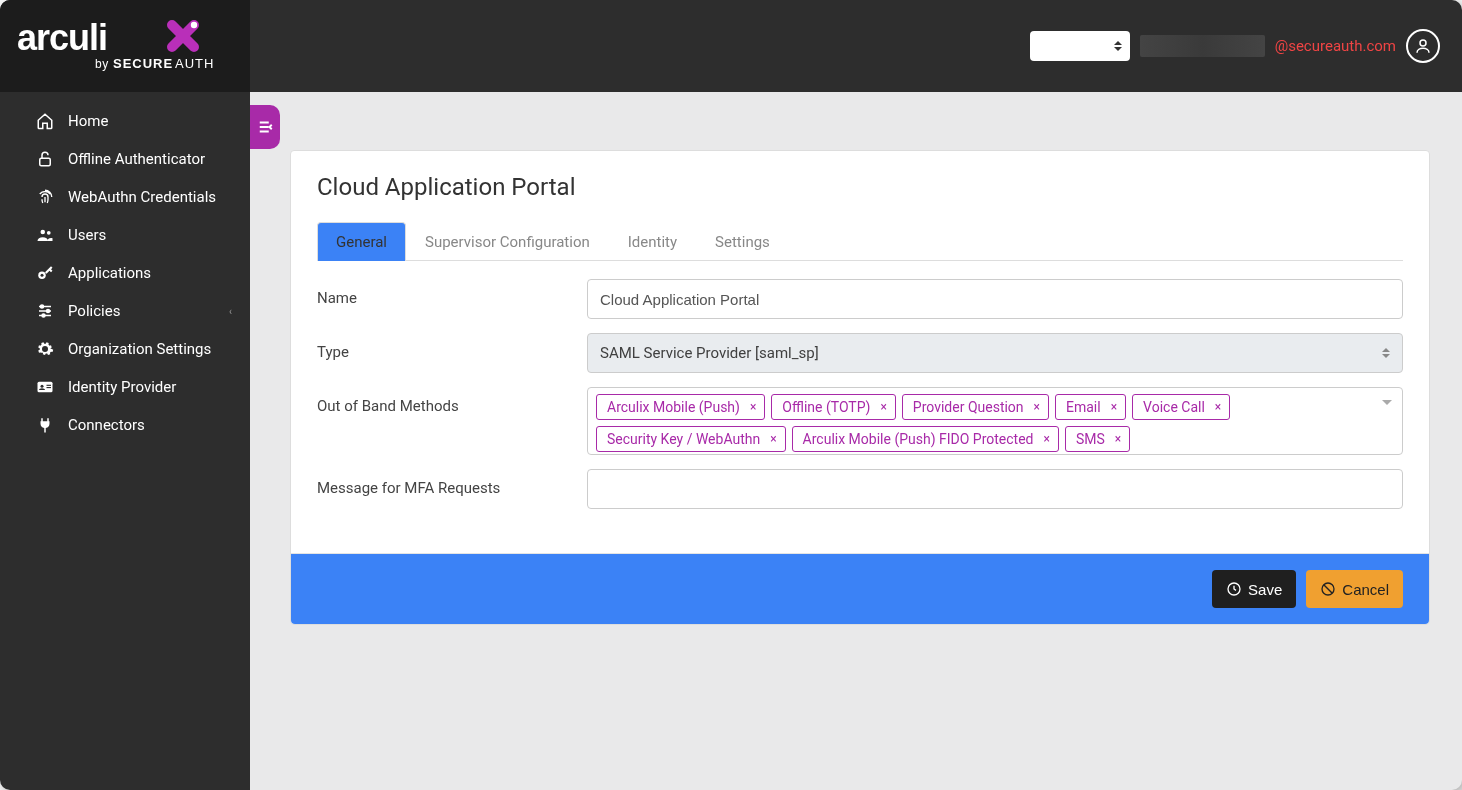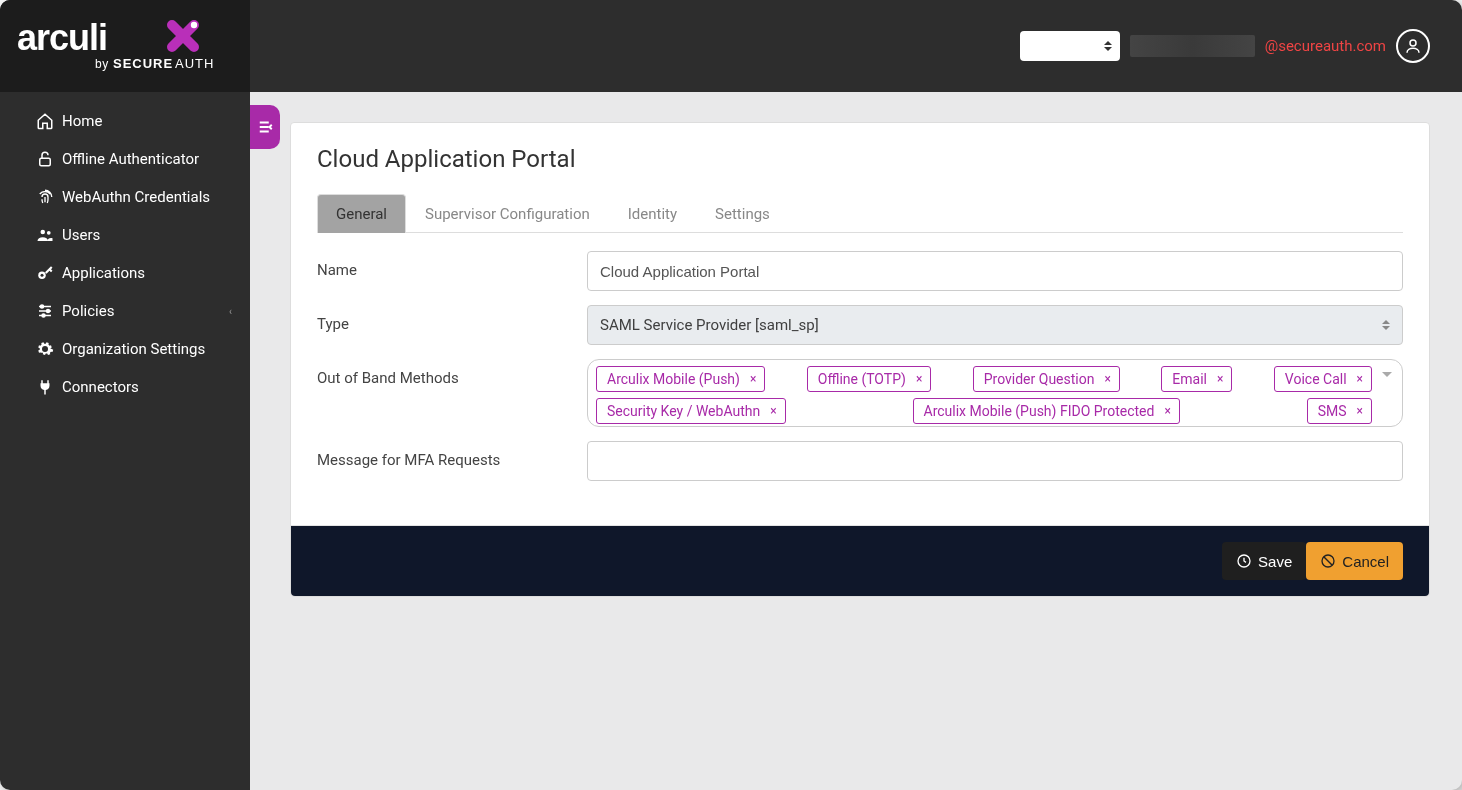--- a/index.html
+++ b/index.html
@@ -1,59 +1,59 @@
 <!DOCTYPE html>
 <html><head>
 <meta charset="utf-8">
 <style>
 * { box-sizing: border-box; margin: 0; padding: 0; }
 body { font-family: -apple-system, BlinkMacSystemFont, "Segoe UI", Roboto, "Helvetica Neue", Arial, sans-serif; background: #fff; }
 .app-shell { width: 1462px; height: 790px; position: relative; background: #e9e9ea; filter: drop-shadow(4px 4px 8px rgba(0,0,0,0.4)); border-radius: 10px; overflow: hidden; }
-.topbar { height: 92px; background: #2d2d2d; display: flex; align-items: center; justify-content: space-between; padding-right: 32px; }
+.topbar { height: 92px; background: #2d2d2d; display: flex; align-items: center; justify-content: space-between; padding-right: 22px; }
 .logo-zone { width: 250px; height: 92px; background: #1c1c1c; display: flex; align-items: center; justify-content: center; }
 .logo-svg { }
 .top-right { display: flex; align-items: center; gap: 10px; }
 .dropdown-box { background: #fff; border-radius: 4px; height: 30px; width: 100px; display: flex; align-items: center; justify-content: flex-end; padding: 0 8px; position: relative; }
 .dropdown-caret { display:flex; flex-direction:column; gap:2px; }
 .dropdown-caret span { display:block; width:0; height:0; border-left:4px solid transparent; border-right:4px solid transparent; }
 .dropdown-caret .up { border-bottom:4px solid #333; }
 .dropdown-caret .down { border-top:4px solid #333; }
 .redacted { background: linear-gradient(90deg,#444,#3a3a3a,#444); width: 125px; height: 22px; border-radius:2px; }
 .user-email { color: #ef4444; font-size: 15px; }
 .avatar-circle { width: 34px; height: 34px; border: 2px solid #fff; border-radius: 50%; display:flex; align-items:center; justify-content:center; }
 .avatar-circle svg { width:18px; height:18px; }
 .body-row { display: flex; height: calc(100% - 92px); }
 .sidebar { width: 250px; background: #2d2d2d; padding-top: 10px; border-top-right-radius: 0; }
-.nav-item { display:flex; align-items:center; gap:8px; color:#fff; font-size:15px; padding: 10px 18px 10px 36px; cursor:pointer; position:relative; }
+.nav-item { display:flex; align-items:center; gap:14px; color:#fff; font-size:15px; padding: 10px 18px 10px 36px; cursor:pointer; position:relative; }
 .nav-icon { width:18px; height:18px; display:flex; align-items:center; justify-content:center; flex-shrink:0; }
 .nav-caret { position:absolute; right:18px; color:#999; font-size:10px; }
 .collapse-tab { position:absolute; left:250px; top:105px; width:30px; height:44px; background:#a82aa8; border-top-right-radius:10px; border-bottom-right-radius:10px; display:flex; align-items:center; justify-content:center; cursor:pointer; }
 .collapse-tab svg { width:18px; height:18px; }
-.main { flex:1; padding: 30px 32px 30px 40px; overflow:auto; }
+.main { flex:1; padding: 30px 32px 30px 40px; overflow:auto;margin-top:28px; }
 .card { background:#fff; border:1px solid #ddd; border-radius:4px; }
 .card-header { padding: 22px 26px 0; }
 .page-title { font-size: 24px; color:#333; font-weight:400; margin-bottom: 20px; }
 .tabs { display:flex; border-bottom:1px solid #ddd; }
 .tab { padding: 10px 18px; font-size:15px; color:#888; cursor:pointer; border:1px solid transparent; border-bottom:none; position:relative; top:1px; }
-.tab.active { color:#333; border-color:#ddd; background:#a3a3a3; border-top-left-radius:4px; border-top-right-radius:4px; }
+.tab.active { color:#333; border-color:#ddd; background:#3b82f6; border-top-left-radius:4px; border-top-right-radius:4px; }
 .card-body { padding: 18px 26px 30px; }
 .form-row { display:flex; align-items:flex-start; margin-bottom: 14px; }
 .form-label { width: 270px; padding-top:10px; font-size:15px; color:#444; }
 .form-field { flex:1; }
 .text-input { width:100%; height:40px; border:1px solid #ccc; border-radius:4px; padding:0 12px; font-size:15px; color:#555; }
 .select-disabled { width:100%; height:40px; background:#e9ecef; border:1px solid #ccc; border-radius:4px; padding:0 12px; font-size:15px; color:#404040; display:flex; align-items:center; justify-content:space-between; }
 .select-caret { display:flex; flex-direction:column; gap:2px; }
 .select-caret span { display:block; width:0; height:0; border-left:4px solid transparent; border-right:4px solid transparent; }
 .select-caret .up { border-bottom:4px solid #888; }
 .select-caret .down { border-top:4px solid #888; }
-.tags-box { width:100%; min-height:40px; border:1px solid #ccc; border-radius:12px; padding:6px 30px 2px 8px; display:flex; flex-wrap:wrap; gap:6px; position:relative;justify-content:space-between; }
+.tags-box { width:100%; min-height:40px; border:1px solid #ccc; border-radius:4px; padding:6px 30px 2px 8px; display:flex; flex-wrap:wrap; gap:6px; position:relative; }
 .tag { border:1px solid #a82aa8; color:#a82aa8; border-radius:3px; padding:4px 8px 4px 10px; font-size:14px; display:inline-flex; align-items:center; gap:10px; }
 .tag-x { color:#a82aa8; cursor:pointer; font-size:12px; }
 .tags-caret { position:absolute; right:10px; top:12px; width:0; height:0; border-left:5px solid transparent; border-right:5px solid transparent; border-top:5px solid #aaa; }
-.footer-bar { padding: 16px 26px; display:flex; justify-content:flex-end; background:#0f172a; border-top:1px solid #e4e4e4; border-bottom-left-radius:4px; border-bottom-right-radius:4px; }
+.footer-bar { padding: 16px 26px; display:flex; justify-content:flex-end; gap:10px; background:#3b82f6; border-top:1px solid #e4e4e4; border-bottom-left-radius:4px; border-bottom-right-radius:4px; }
 .btn { height:38px; padding:0 14px; border-radius:4px; font-size:15px; display:inline-flex; align-items:center; gap:6px; cursor:pointer; border:none; }
 .btn-dark { background:#1f1f1f; color:#fff; }
 .btn-orange { background:#f0a030; color:#222; }
 .btn svg { width:16px; height:16px; }
 </style>
 </head>
 <body>
 
 <div class="app-shell">
 
@@ -157,20 +157,32 @@
         <span class="nav-caret">‹</span>
       </div>
       <div class="nav-item">
         <span class="nav-icon">
             <svg viewBox="0 0 24 24" fill="#fff">
               <path d="M12 8a4 4 0 100 8 4 4 0 000-8zm9 4l2 1-1 3-2-.5a8 8 0 01-1.5 1.5l.5 2-3 1-1-2h-2l-1 2-3-1 .5-2A8 8 0 016 16.5L4 17l-1-3 2-1v-2l-2-1 1-3 2 .5A8 8 0 017.5 6L7 4l3-1 1 2h2l1-2 3 1-.5 2A8 8 0 0118 7.5l2-.5 1 3-2 1z"></path>
               <circle cx="12" cy="12" r="2" fill="#2d2d2d"></circle>
             </svg>
           </span>
         <span>Organization Settings</span>
+      </div>
+      <div class="nav-item">
+        <span class="nav-icon">
+            <svg viewBox="0 0 24 24" fill="#fff">
+              <rect x="2" y="5" width="20" height="14" rx="2"></rect>
+              <circle cx="8" cy="11" r="2" fill="#2d2d2d"></circle>
+              <path d="M4 16c0-1.5 2-2.5 4-2.5s4 1 4 2.5z" fill="#2d2d2d"></path>
+              <rect x="14" y="9" width="6" height="1.5" fill="#2d2d2d"></rect>
+              <rect x="14" y="12" width="6" height="1.5" fill="#2d2d2d"></rect>
+            </svg>
+          </span>
+        <span>Identity Provider</span>
       </div>
       <div class="nav-item">
         <span class="nav-icon">
             <svg viewBox="0 0 24 24" fill="#fff">
               <path d="M9 3v4h6V3h2v4h1v3a6 6 0 01-5 5.9V22h-2v-6.1A6 6 0 016 10V7h1V3z"></path>
             </svg>
           </span>
         <span>Connectors</span>
       </div>
     </div>

